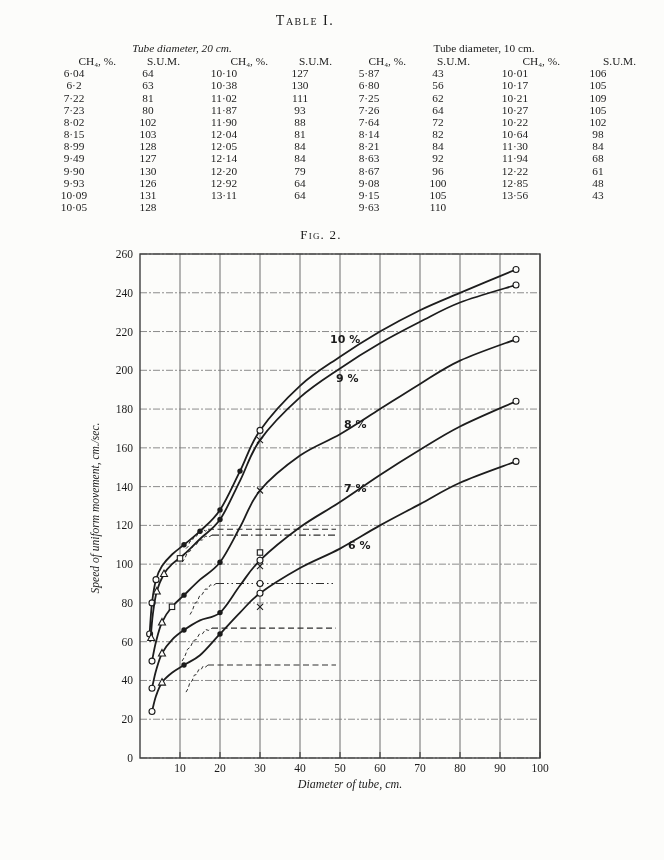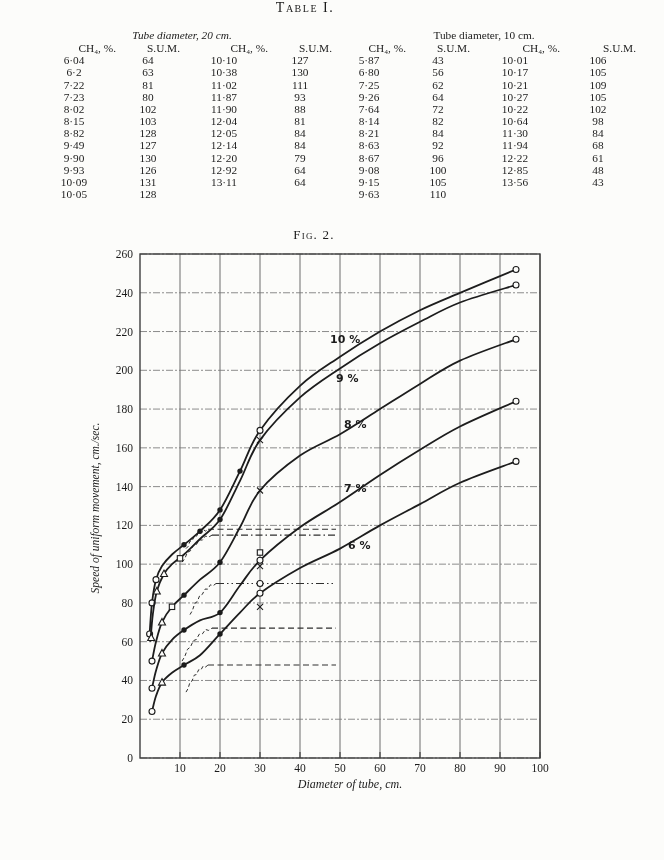--- a/index.html
+++ b/index.html
@@ -2,40 +2,40 @@
 <html><head>
 <meta charset="utf-8">
 <style>
   html,body{margin:0;padding:0;background:#e8e8e6;}
   .page{
     position:relative;width:664px;height:860px;margin:0 auto;
     background:#fcfcfa;color:#1b1b1b;overflow:hidden;
     font-family:"Liberation Serif","DejaVu Serif",serif;
   }
   
-  .doc{}
+  .doc{padding-top:13px;}
   .tbl-title{
     width:610px;text-align:center;font-variant:small-caps;
     font-size:14px;letter-spacing:1.5px;margin-bottom:13px;
   }
   .tbl{
     margin-left:32px;width:604px;
     display:grid;
     grid-template-columns:84px 64px 88px 64px 74px 64px 90px 76px;
     font-size:11.3px;line-height:12.15px;
   }
   .grp{text-align:center;padding-bottom:1px;}
   .grp.g1{grid-column:1/5;font-style:italic;}
   .grp.g2{grid-column:5/9;}
   .hcell{text-align:right;white-space:nowrap;}
   .cell{text-align:center;white-space:nowrap;}
   
   .fig{position:absolute;left:0;top:225px;width:664px;height:600px;}
   .fig-title{
-    position:absolute;left:8px;top:2px;width:612px;text-align:center;
+    position:absolute;left:15px;top:2px;width:612px;text-align:center;
     font-variant:small-caps;font-size:13px;letter-spacing:1.2px;
   }
   .chart{position:absolute;left:0;top:21px;}
 </style>
 </head>
 <body>
 
 <div class="page">
 
   <div class="doc">
@@ -73,41 +73,41 @@
         <div class="cell">11·02</div>
         <div class="cell">111</div>
         <div class="cell">7·25</div>
         <div class="cell">62</div>
         <div class="cell">10·21</div>
         <div class="cell">109</div>
         <div class="cell">7·23</div>
         <div class="cell">80</div>
         <div class="cell">11·87</div>
         <div class="cell">93</div>
-        <div class="cell">9·26</div>
+        <div class="cell">7·26</div>
         <div class="cell">64</div>
         <div class="cell">10·27</div>
         <div class="cell">105</div>
         <div class="cell">8·02</div>
         <div class="cell">102</div>
         <div class="cell">11·90</div>
         <div class="cell">88</div>
         <div class="cell">7·64</div>
         <div class="cell">72</div>
         <div class="cell">10·22</div>
         <div class="cell">102</div>
         <div class="cell">8·15</div>
         <div class="cell">103</div>
         <div class="cell">12·04</div>
         <div class="cell">81</div>
         <div class="cell">8·14</div>
         <div class="cell">82</div>
         <div class="cell">10·64</div>
         <div class="cell">98</div>
-        <div class="cell">8·82</div>
+        <div class="cell">8·99</div>
         <div class="cell">128</div>
         <div class="cell">12·05</div>
         <div class="cell">84</div>
         <div class="cell">8·21</div>
         <div class="cell">84</div>
         <div class="cell">11·30</div>
         <div class="cell">84</div>
         <div class="cell">9·49</div>
         <div class="cell">127</div>
         <div class="cell">12·14</div>

